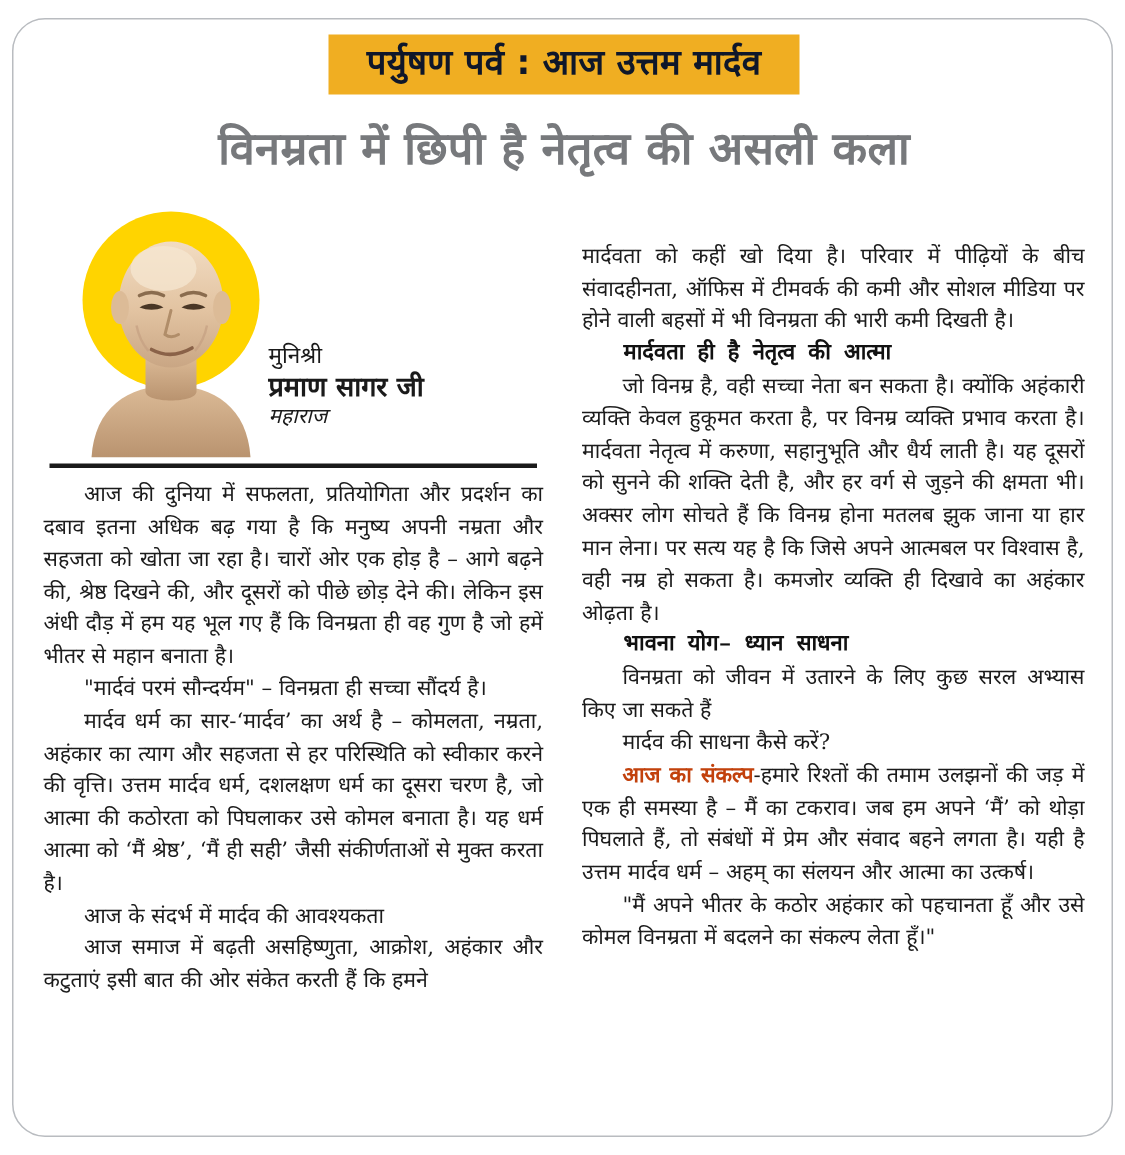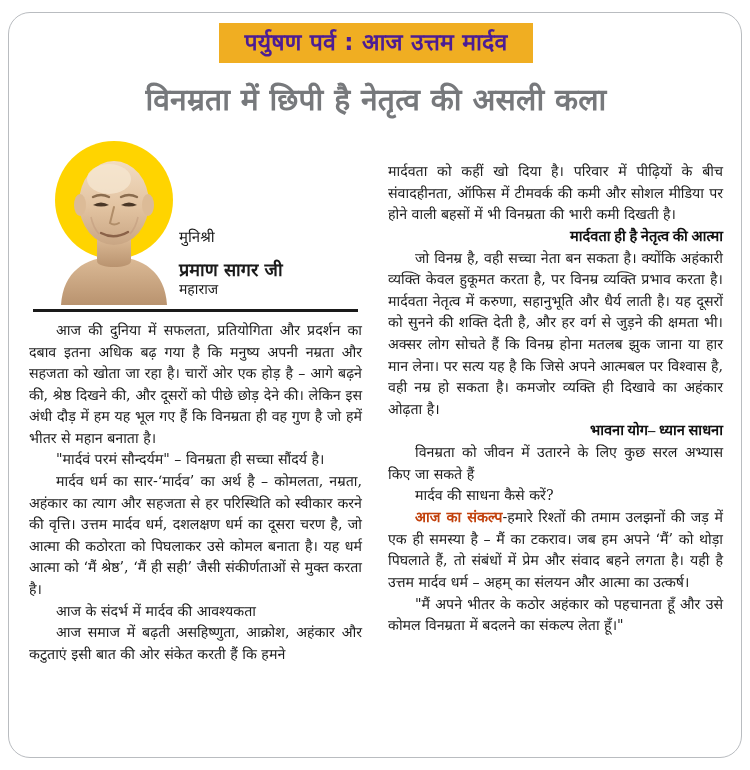--- a/index.html
+++ b/index.html
@@ -41,21 +41,21 @@
   .kicker-wrap {
     position: absolute;
     left: 0;
     top: 10px;
     width: 734px;
     display: flex;
     justify-content: center;
   }
   .kicker {
     background: #f0ae22;
-    color: #4c1d95;
+    color: #0f172a;
     font-family: "DejaVu Sans", "Liberation Sans", sans-serif;
     font-weight: bold;
     font-size: 23px;
     line-height: 1.05;
     letter-spacing: 0.2px;
     padding: 7px 26px 9px 26px;
     white-space: nowrap;
   }
 
   .headline {
@@ -123,22 +123,22 @@
   .byline {
     position: absolute;
     left: 150px;
     top: 96px;
     width: 190px;
     color: #1a1a1a;
     font-family: "DejaVu Sans", "Liberation Sans", sans-serif;
     line-height: 1.18;
   }
   .byline .b-pre   { font-size: 15px; font-weight: normal; }
-  .byline .b-name  { font-size: 18px; font-weight: bold; margin-top: 12px; }
-  .byline .b-post  { font-size: 14px; font-weight: normal; margin-top: 1px; }
+  .byline .b-name  { font-size: 18px; font-weight: bold; margin-top: 1px; }
+  .byline .b-post  { font-size: 14px; font-weight: normal; margin-top: 1px; font-style: italic; }
 
   .rule {
     height: 3px;
     background: #1a1a1a;
     margin: 4px 4px 8px 4px;
   }
 
   
   .body-text {
     color: #1b1b1b;
@@ -150,26 +150,26 @@
   }
   .body-text p {
     margin: 0;
     text-indent: 1.9em;
   }
   .body-text p.no-indent { text-indent: 0; }
 
   .subhead {
     margin: 0;
     text-indent: 1.6em;
-    font-family: Liberation Serif, serif;
+    font-family: Liberation Mono, monospace;
     font-weight: bold;
     font-size: 14.6px;
     line-height: 1.5;
     color: #111111;
-    text-align: right;
+    text-align: left;
   }
   .lead-in {
     font-family: "DejaVu Sans", "Liberation Sans", sans-serif;
     font-weight: bold;
     font-size: 14.4px;
     color: #c2410c;
   }
   .quote-line { text-indent: 1.6em; }
 </style>
 </head>

